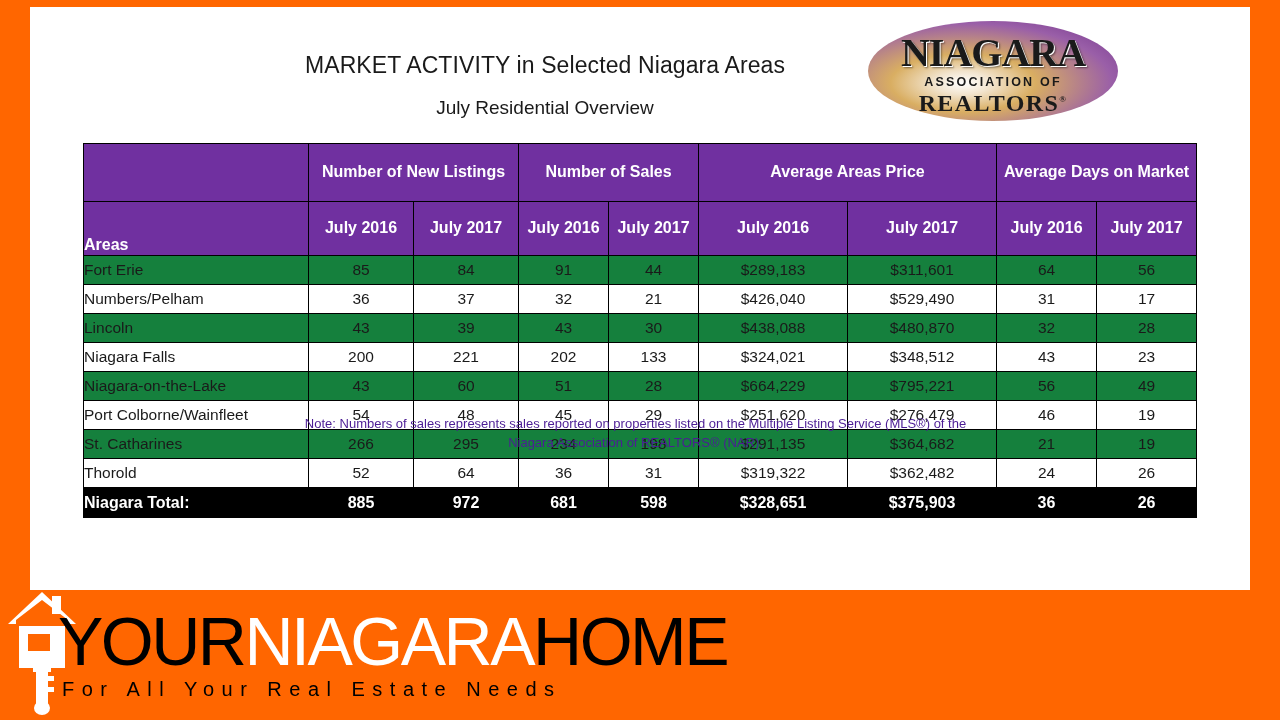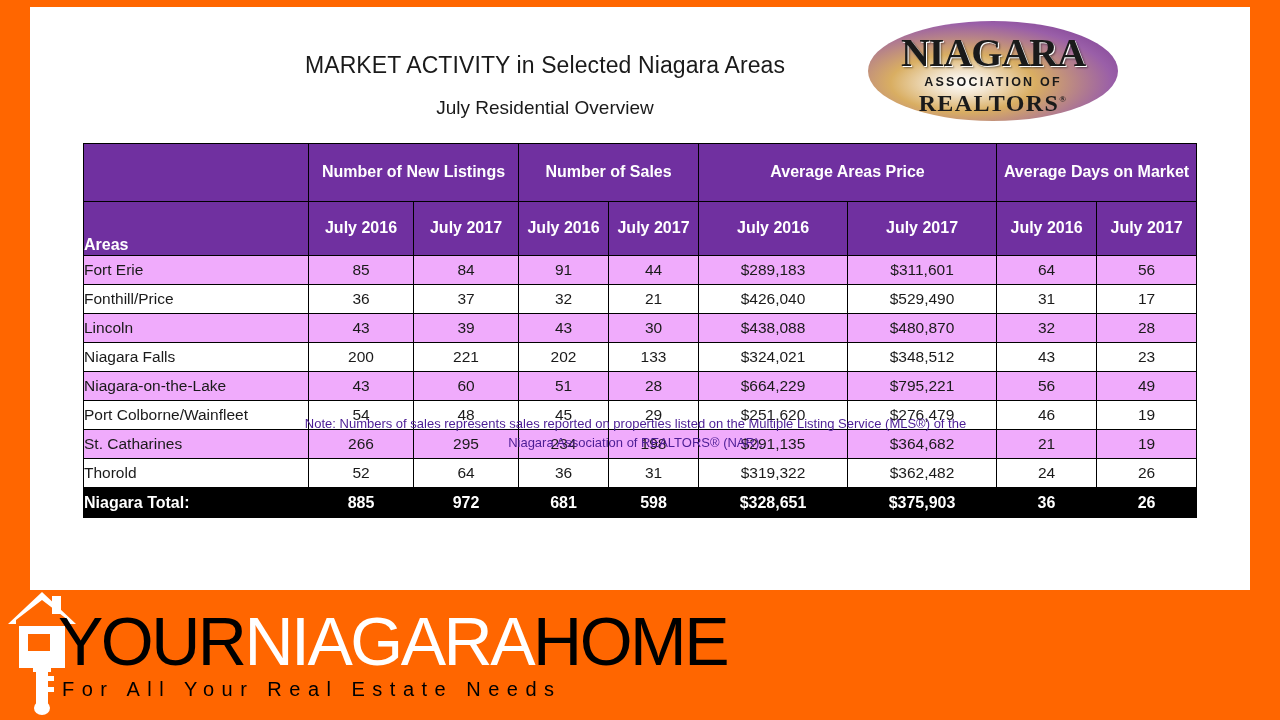--- a/index.html
+++ b/index.html
@@ -139,21 +139,21 @@
   tbody td {
     height: 28px;
     text-align: center;
     font-size: 15.5px;
     font-weight: 400;
   }
   tbody td.area-cell {
     text-align: left;
     padding-left: 9px;
   }
-  tr.odd td  { background: #f0abfc; }
+  tr.odd td  { background: #15803d; }
   tr.even td { background: #FFFFFF; }
   tr.total-row td {
     background: #000000;
     color: #FFFFFF;
     font-weight: 700;
     height: 29px;
     font-size: 16px;
     border-color: #000000;
   }
   tr.total-row td.area-cell { text-align: left; }
@@ -270,21 +270,21 @@
           <td>85</td>
           <td>84</td>
           <td>91</td>
           <td>44</td>
           <td>$289,183</td>
           <td>$311,601</td>
           <td>64</td>
           <td>56</td>
         </tr>
         <tr class="even">
-          <td class="area-cell">Fonthill/Price</td>
+          <td class="area-cell">Numbers/Pelham</td>
           <td>36</td>
           <td>37</td>
           <td>32</td>
           <td>21</td>
           <td>$426,040</td>
           <td>$529,490</td>
           <td>31</td>
           <td>17</td>
         </tr>
         <tr class="odd">

